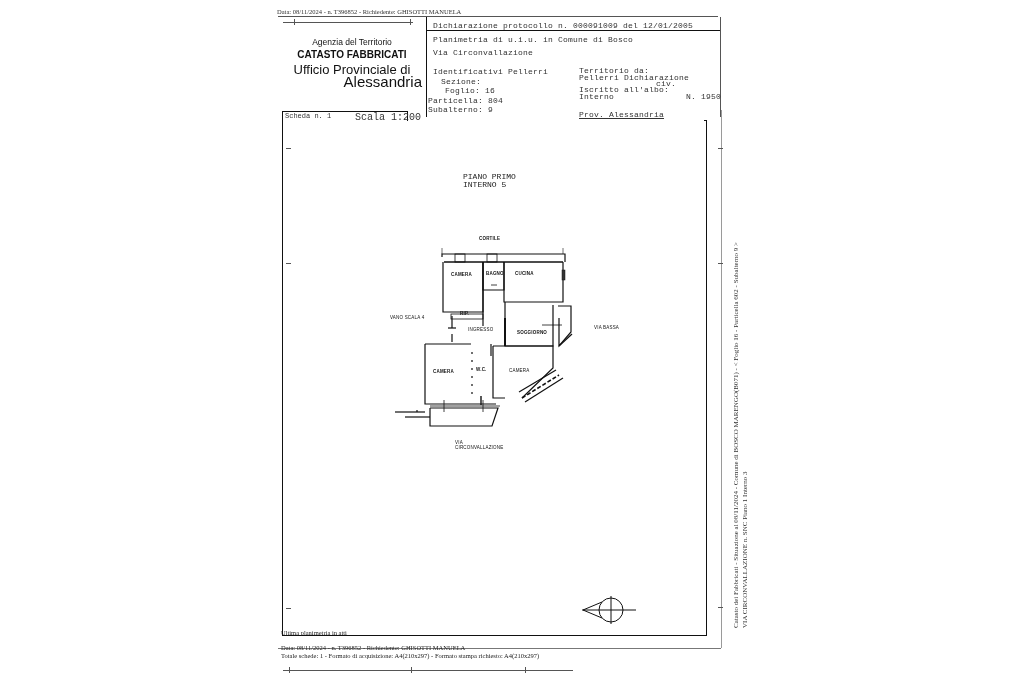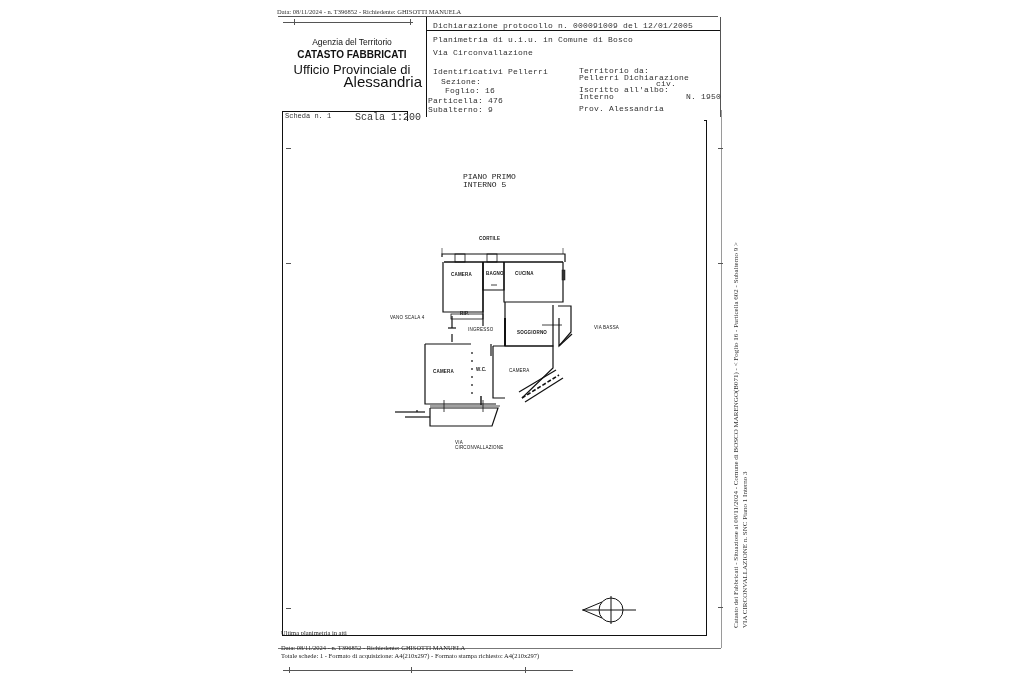--- a/index.html
+++ b/index.html
@@ -39,28 +39,28 @@
 
 <div>
   <div class="abs txt mono hdr-mono" style="left:433px;top:21px;">Dichiarazione protocollo n. 000091009 del 12/01/2005</div>
   <div class="abs txt mono hdr-mono" style="left:433px;top:35px;">Planimetria di u.i.u. in Comune di Boscо</div>
   <div class="abs txt mono hdr-mono" style="left:433px;top:48px;">Via Circonvallazione</div>
   <div class="abs txt mono hdr-mono" style="left:656px;top:48px;margin-top:31px;">civ.</div>
 
   <div class="abs txt mono hdr-mono" style="left:433px;top:67px;">Identificativi Pellerri</div>
   <div class="abs txt mono hdr-mono" style="left:441px;top:77px;">Sezione:</div>
   <div class="abs txt mono hdr-mono" style="left:445px;top:86px;">Foglio: 16</div>
-  <div class="abs txt mono hdr-mono" style="left:428px;top:96px;">Particella: 476</div>
+  <div class="abs txt mono hdr-mono" style="left:428px;top:96px;">Particella: 804</div>
   <div class="abs txt mono hdr-mono" style="left:428px;top:105px;">Subalterno: 9</div>
 
   <div class="abs txt mono hdr-mono" style="left:579px;top:66px;">Territorio da:</div>
   <div class="abs txt mono hdr-mono" style="left:579px;top:73px;">Pellerri Dichiarazione</div>
   <div class="abs txt mono hdr-mono" style="left:579px;top:85px;">Iscritto all'albo:</div>
   <div class="abs txt mono hdr-mono" style="left:579px;top:92px;">Interno</div>
-  <div class="abs txt mono hdr-mono" style="left:579px;top:104px;">Prov. Alessandria</div>
+  <div class="abs txt mono hdr-mono" style="left:579px;top:110px;text-decoration:underline;">Prov. Alessandria</div>
   <div class="abs txt mono hdr-mono" style="left:686px;top:92px;">N. 1950</div>
 </div>
 
 <div class="abs" style="left:282px;top:111px;width:124px;height:9px;border:1px solid #111;border-bottom:none;">
   <span class="abs txt mono" style="left:2px;top:0px;font-size:7px;color:#333;">Scheda n. 1</span>
   <span class="abs txt mono" style="left:72px;top:0px;font-size:10px;color:#333;">Scala 1:200</span>
 </div>
 
 <div class="line" style="left:282px;top:120px;width:1px;height:516px;"></div>
 <div class="line" style="left:282px;top:635px;width:424px;height:1px;"></div>

